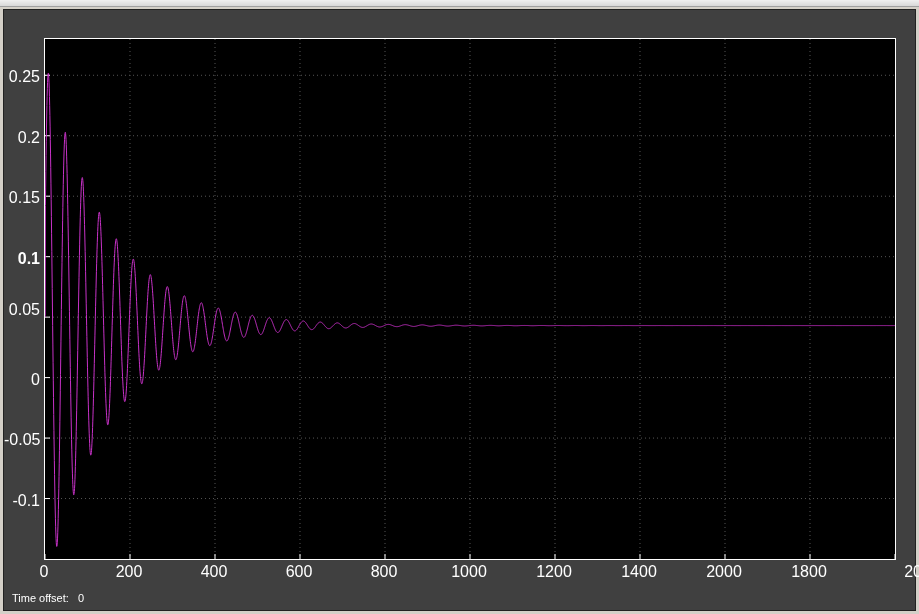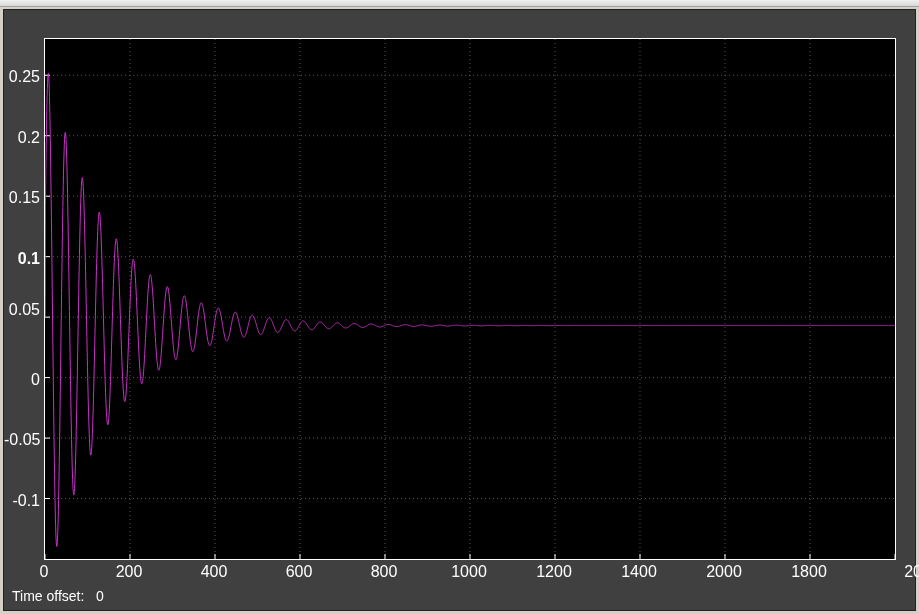--- a/index.html
+++ b/index.html
@@ -70,21 +70,21 @@
   }
   .x-label {
     position: absolute;
     text-align: center;
     width: 40px;
   }
   .footer {
     position: absolute;
     left: 8px;
     bottom: 6px;
-    font-size: 14px;
+    font-size: 11px;
     color: #fff;
     margin-top: 18px;
   }
 </style>
 </head>
 <body>
 
 <div class="topbar"></div>
 
 <div class="panel">

